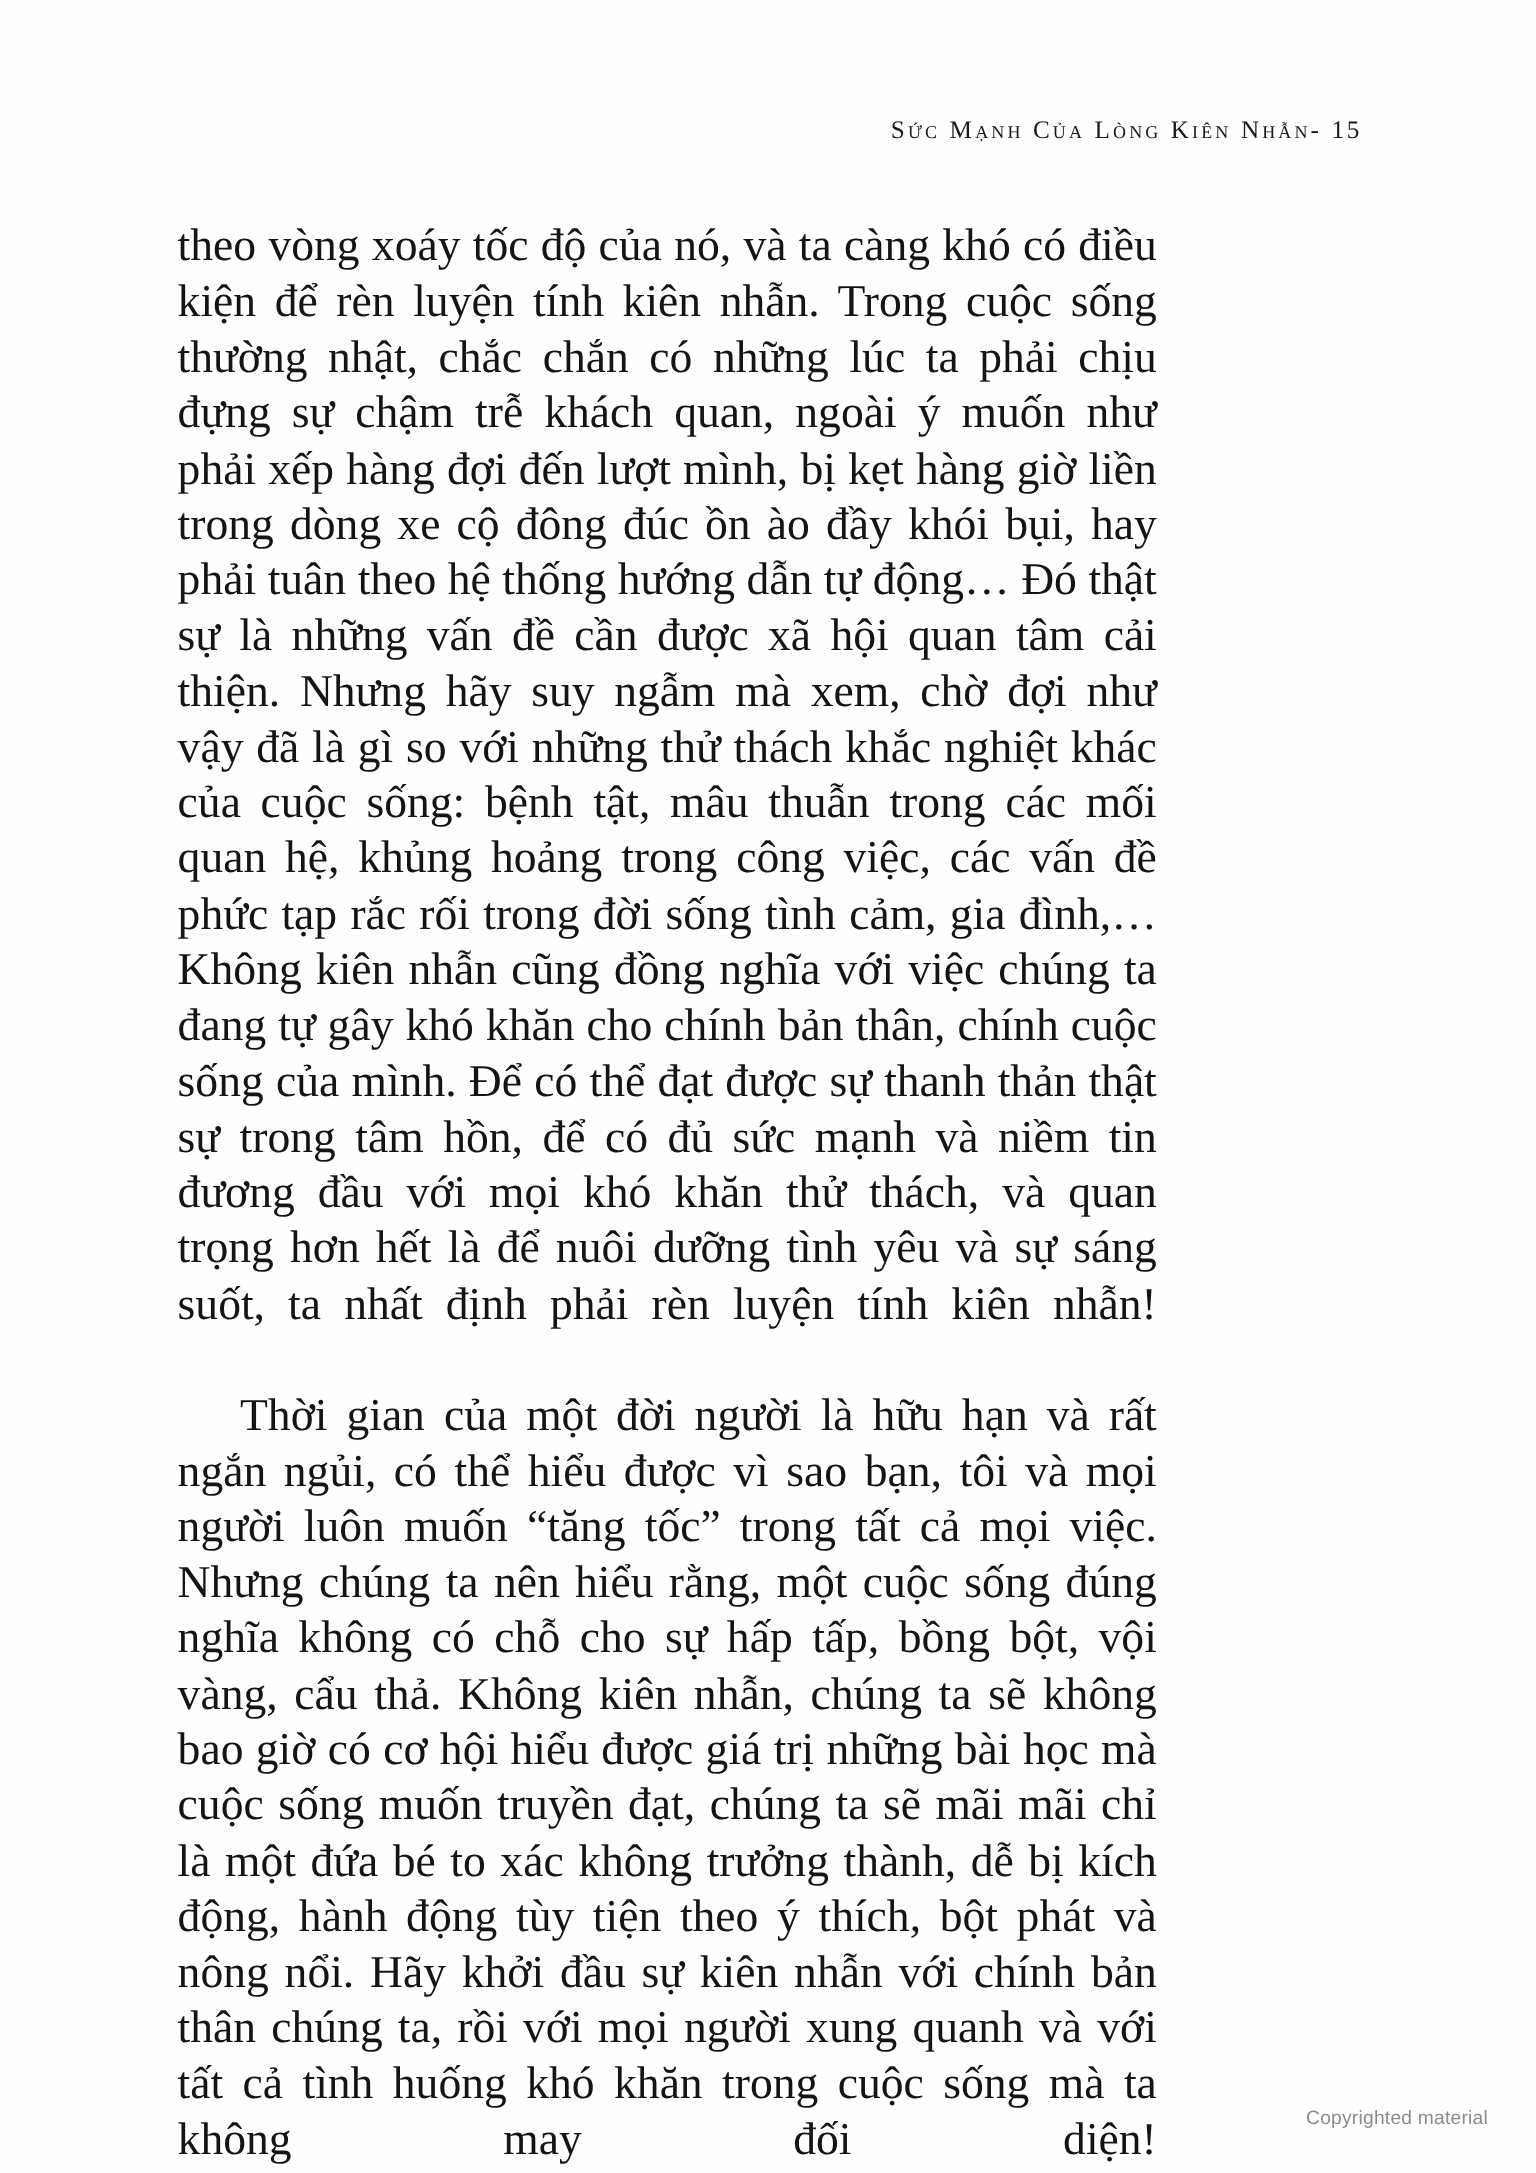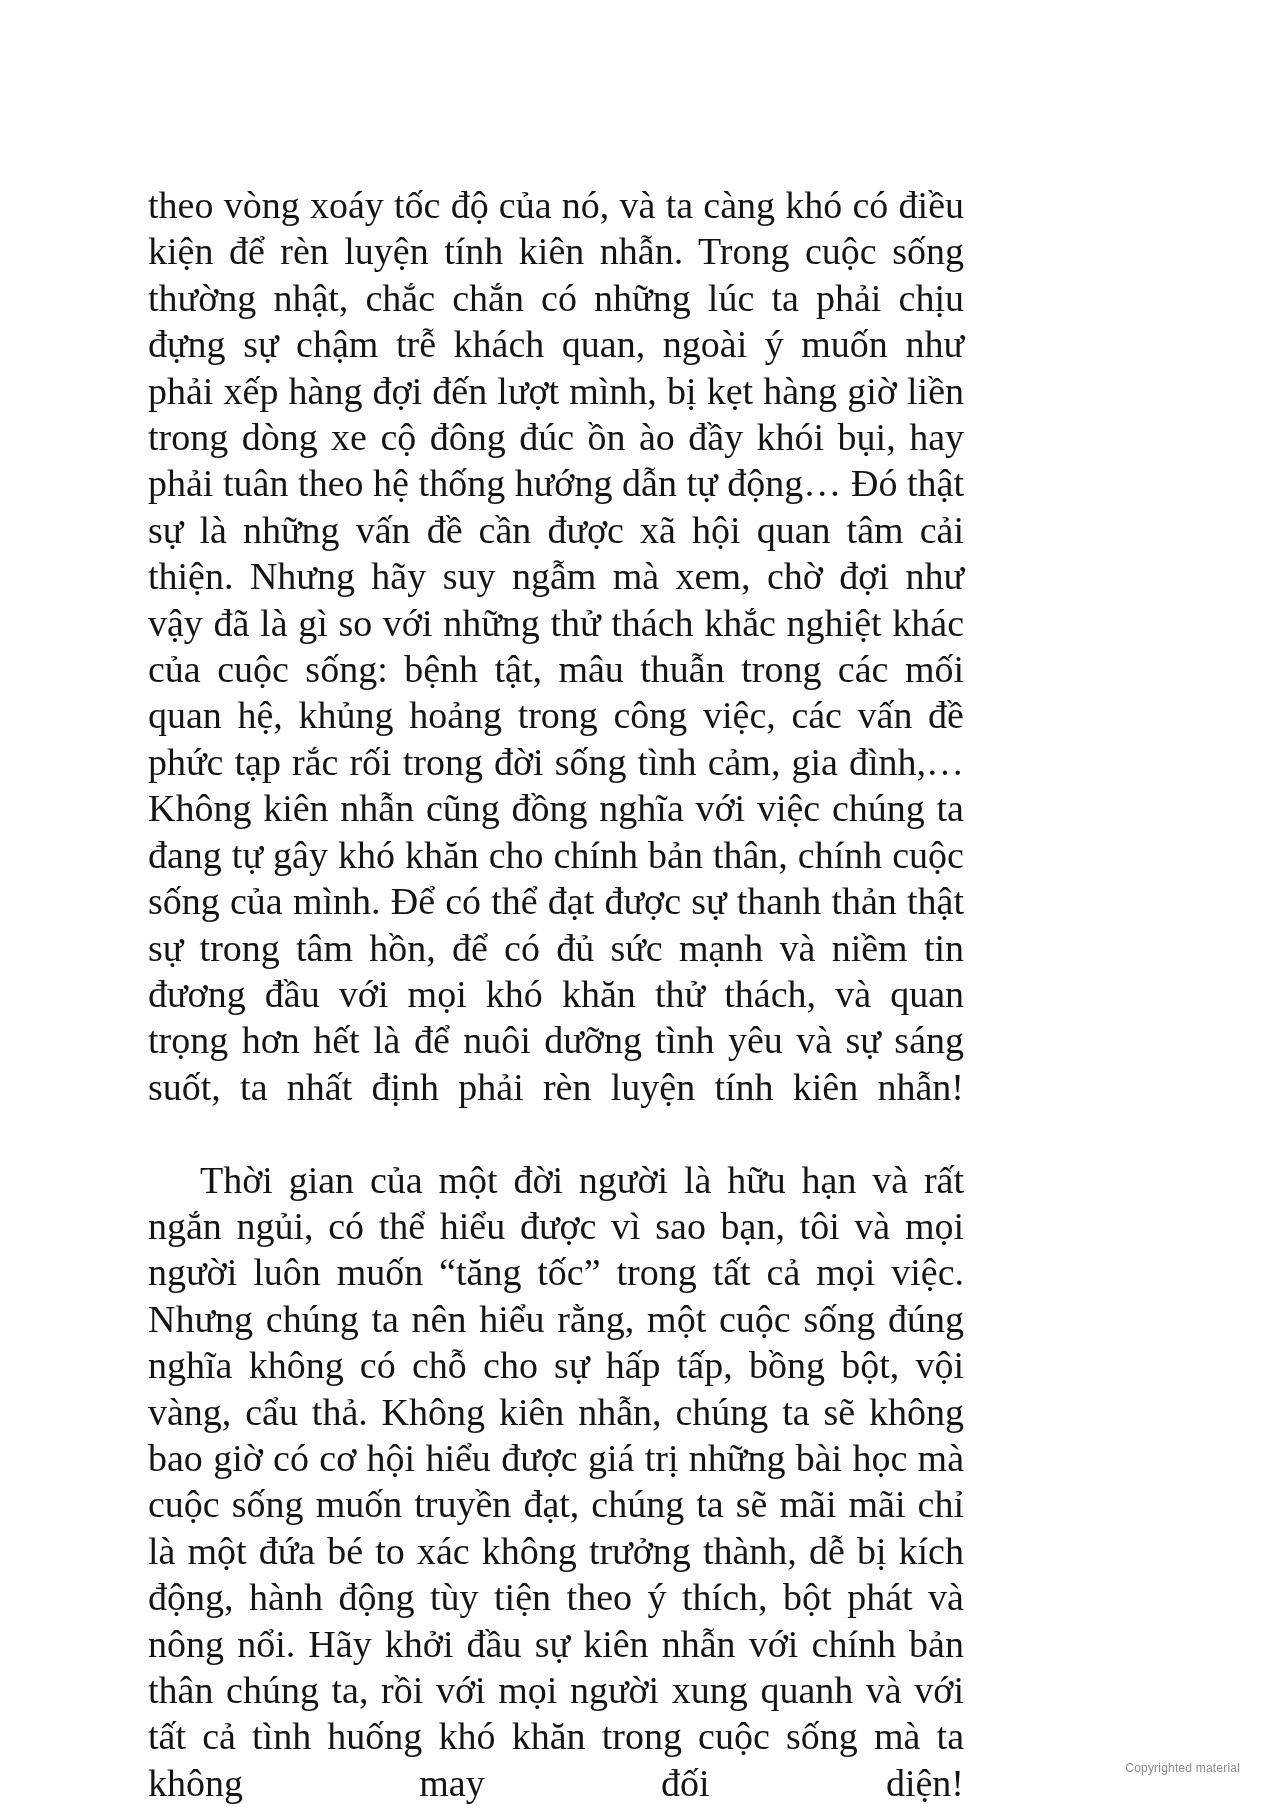--- a/index.html
+++ b/index.html
@@ -57,30 +57,34 @@
   p.para.last-line-left::after {
     content: "";
     display: inline-block;
     width: 100%;
   }
   .copyright {
     position: absolute;
     right: 40px;
     bottom: 36px;
     font-family: "Liberation Sans", sans-serif;
-    font-size: 12px;
+    font-size: 16px;
     color: #8c8c8c;
     letter-spacing: 0.2px;
   }
 </style>
 </head>
 <body>
 
 <div class="page">
 
+  <div class="running-head">
+    <span>Sức Mạnh Của Lòng Kiên Nhẫn-</span>
+    <span class="pg">15</span>
+  </div>
 
   <div class="body-col">
     <p class="para last-line-left">theo vòng xoáy tốc độ của nó, và ta càng khó có điều kiện để rèn luyện tính kiên nhẫn. Trong cuộc sống thường nhật, chắc chắn có những lúc ta phải chịu đựng sự chậm trễ khách quan, ngoài ý muốn như phải xếp hàng đợi đến lượt mình, bị kẹt hàng giờ liền trong dòng xe cộ đông đúc ồn ào đầy khói bụi, hay phải tuân theo hệ thống hướng dẫn tự động… Đó thật sự là những vấn đề cần được xã hội quan tâm cải thiện. Nhưng hãy suy ngẫm mà xem, chờ đợi như vậy đã là gì so với những thử thách khắc nghiệt khác của cuộc sống: bệnh tật, mâu thuẫn trong các mối quan hệ, khủng hoảng trong công việc, các vấn đề phức tạp rắc rối trong đời sống tình cảm, gia đình,… Không kiên nhẫn cũng đồng nghĩa với việc chúng ta đang tự gây khó khăn cho chính bản thân, chính cuộc sống của mình. Để có thể đạt được sự thanh thản thật sự trong tâm hồn, để có đủ sức mạnh và niềm tin đương đầu với mọi khó khăn thử thách, và quan trọng hơn hết là để nuôi dưỡng tình yêu và sự sáng suốt, ta nhất định phải rèn luyện tính kiên nhẫn!</p>
     <p class="para indent last-line-left">Thời gian của một đời người là hữu hạn và rất ngắn ngủi, có thể hiểu được vì sao bạn, tôi và mọi người luôn muốn “tăng tốc” trong tất cả mọi việc. Nhưng chúng ta nên hiểu rằng, một cuộc sống đúng nghĩa không có chỗ cho sự hấp tấp, bồng bột, vội vàng, cẩu thả. Không kiên nhẫn, chúng ta sẽ không bao giờ có cơ hội hiểu được giá trị những bài học mà cuộc sống muốn truyền đạt, chúng ta sẽ mãi mãi chỉ là một đứa bé to xác không trưởng thành, dễ bị kích động, hành động tùy tiện theo ý thích, bột phát và nông nổi. Hãy khởi đầu sự kiên nhẫn với chính bản thân chúng ta, rồi với mọi người xung quanh và với tất cả tình huống khó khăn trong cuộc sống mà ta không may đối diện!</p>
   </div>
 
   <div class="copyright">Copyrighted material</div>
 
 </div>
 

